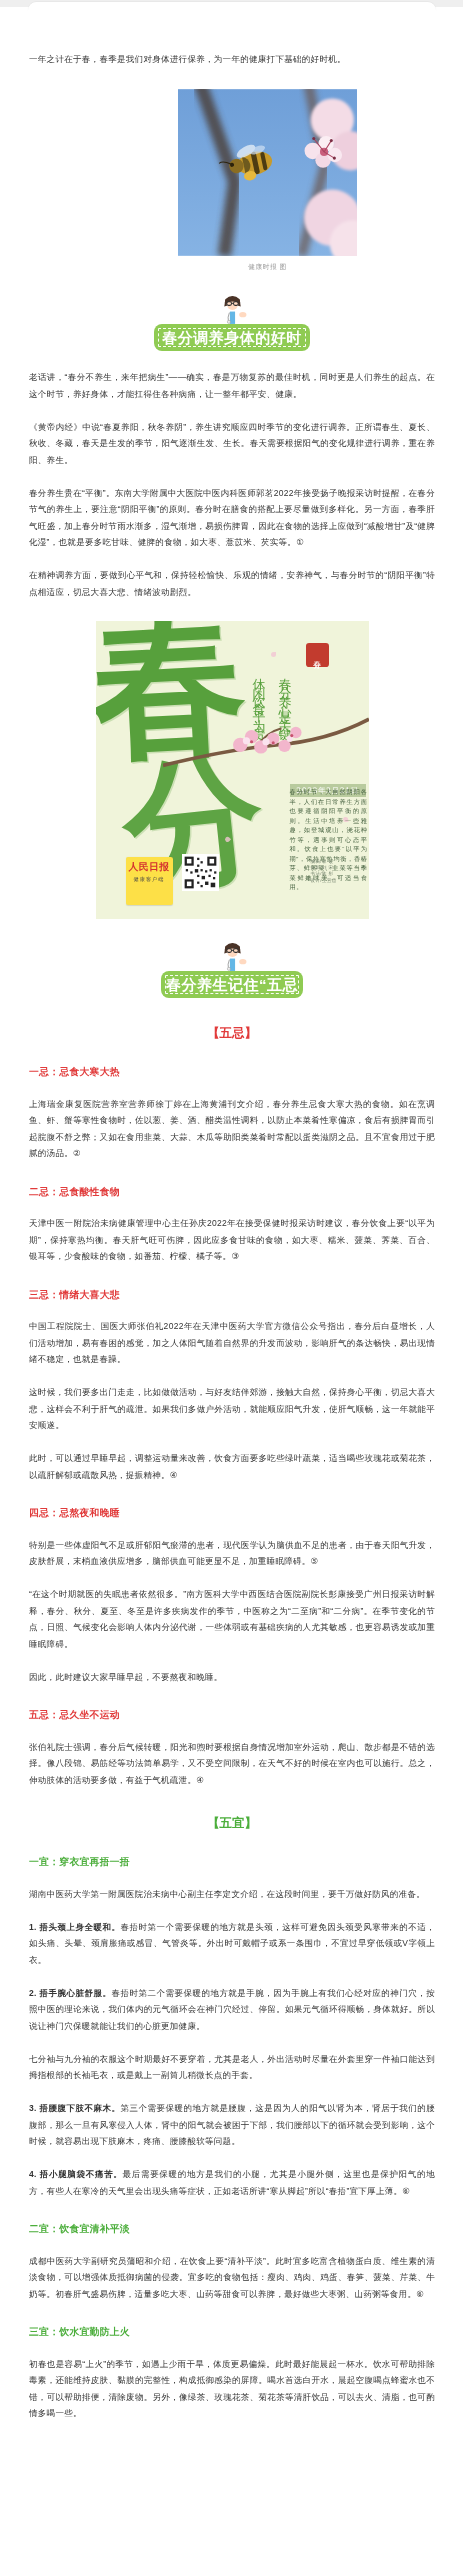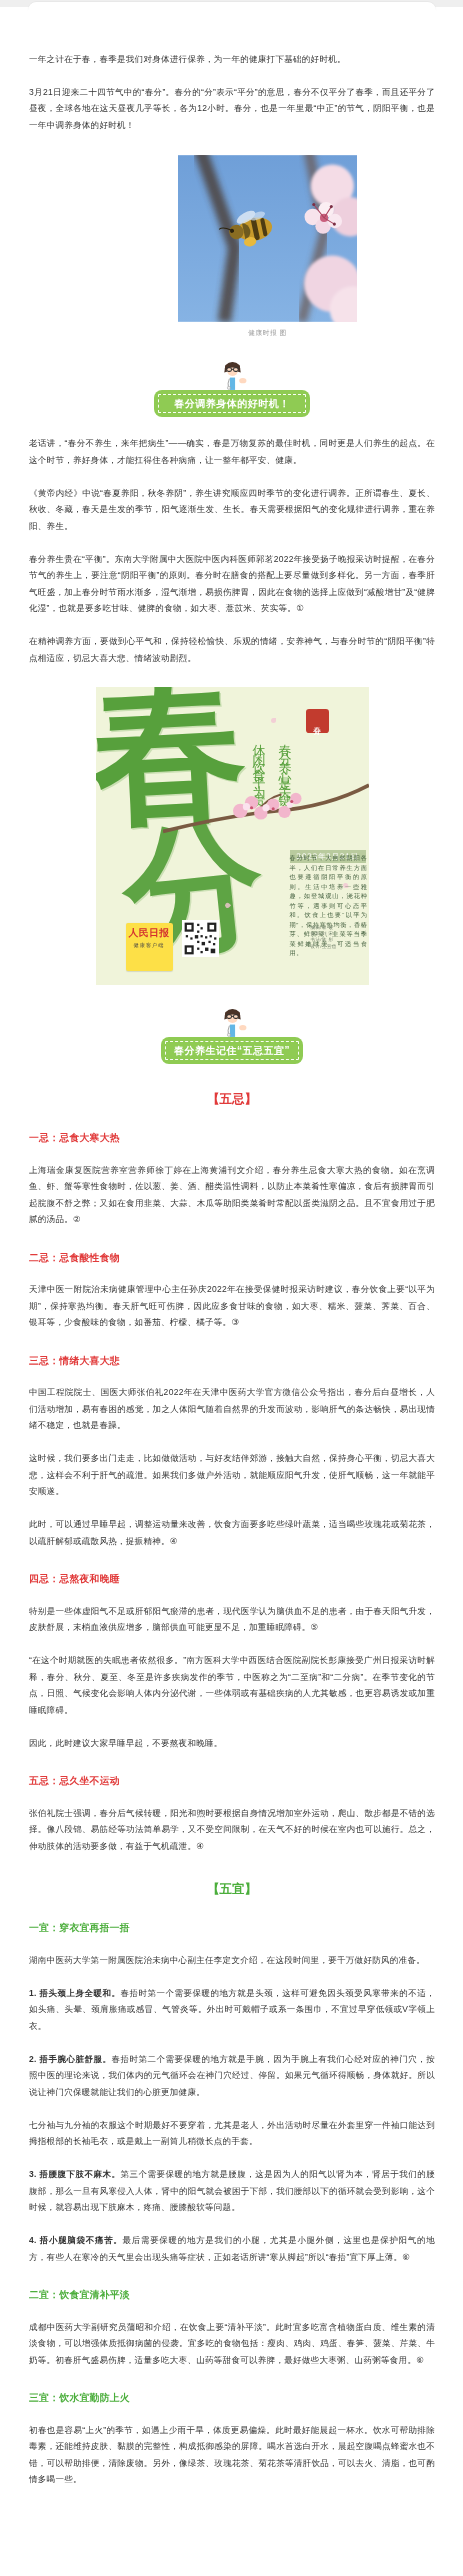--- a/index.html
+++ b/index.html
@@ -12,21 +12,21 @@
   .para{font-size:8.5px;line-height:16.5px;margin:16.5px 0;text-align:justify;letter-spacing:0.3px;}
   .para b{color:#333;}
   
   .photo-wrap{margin:21.6px 0 3.1px 149px;width:179px;}
   .photo{width:179px;height:167px;overflow:hidden;display:block;}
   .caption{font-size:6.7px;color:#9b9b9b;text-align:center;margin:7.2px 0 15.5px 0;letter-spacing:0.5px;}
   
   .banner-block{margin:23px 0 18.5px 0;}
   .doctor{display:block;margin:0 auto;width:33px;height:29px;}
   .banner{background:#8fcb53;border-radius:8px;margin:0 auto;position:relative;
-          color:#fff;font-weight:bold;font-size:10px;text-align:center;line-height:27px;height:27px;letter-spacing:0.5px;}
+          color:#fff;font-weight:bold;font-size:15px;text-align:center;line-height:27px;height:27px;letter-spacing:0.5px;}
   .banner .dash{position:absolute;left:3.6px;right:3.6px;top:3.6px;bottom:3.6px;border:1px dashed rgba(255,255,255,.95);border-radius:1px;pointer-events:none;}
   .banner1{width:156px;}
   .banner2{width:142px;}
   
   .center-heading{font-size:12.4px;font-weight:bold;text-align:center;margin:27px 0 20.6px 0;}
   .red{color:#e13b3b;}
   .green{color:#4cae3c;}
   .sub-heading{font-size:9.8px;font-weight:bold;margin:24px 0 5.2px 0;letter-spacing:0.3px;}
   
   .poster{position:relative;width:273px;height:298px;margin:20.6px auto 13.4px auto;background:#f0f4da;overflow:hidden;}
@@ -53,21 +53,20 @@
 <body>
 
 <div class="page">
   <div class="topbar">
       <div class="card"></div>
     </div>
 
   <div class="content">
 
     <p class="para">一年之计在于春，春季是我们对身体进行保养，为一年的健康打下基础的好时机。</p>
-    <p class="para">3月21日迎来二十四节气中的“春分”。春分的“分”表示“平分”的意思，春分不仅平分了春季，而且还平分了昼夜，全球各地在这天昼夜几乎等长，各为12小时。春分，也是一年里最“中正”的节气，阴阳平衡，也是一年中调养身体的好时机！</p>
 
     <div class="photo-wrap">
       <svg class="photo" viewBox="0 0 348 324" xmlns="http://www.w3.org/2000/svg">
         <defs>
           <linearGradient id="sky" x1="0" y1="0" x2="0" y2="1">
             <stop offset="0" stop-color="#6f9fd8"></stop>
               <stop offset="1" stop-color="#86b3e4"></stop>
           </linearGradient>
           <filter id="blur1">
               <feGaussianBlur stdDeviation="6"></feGaussianBlur>

